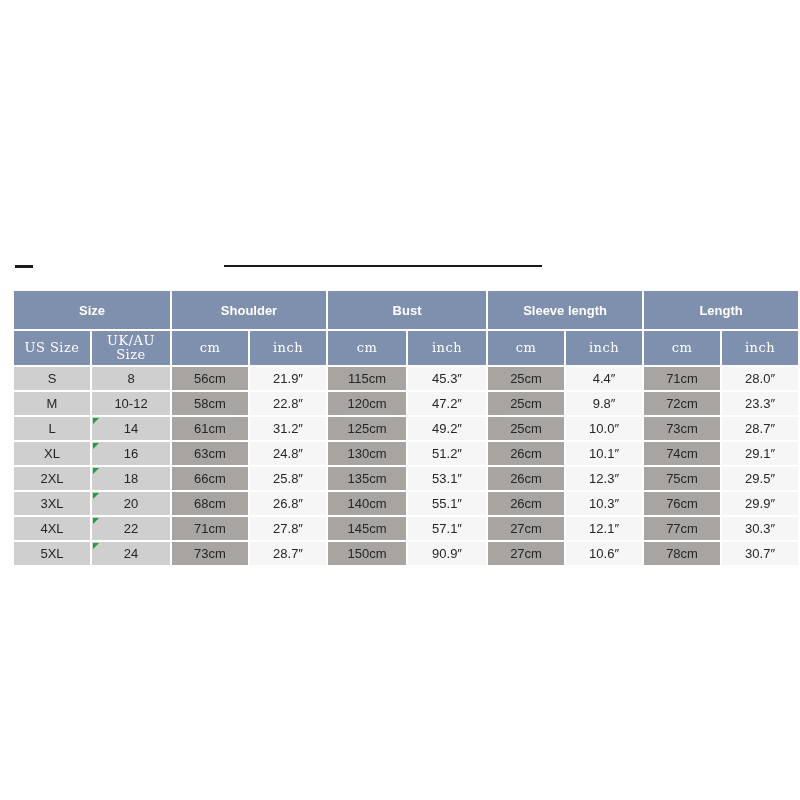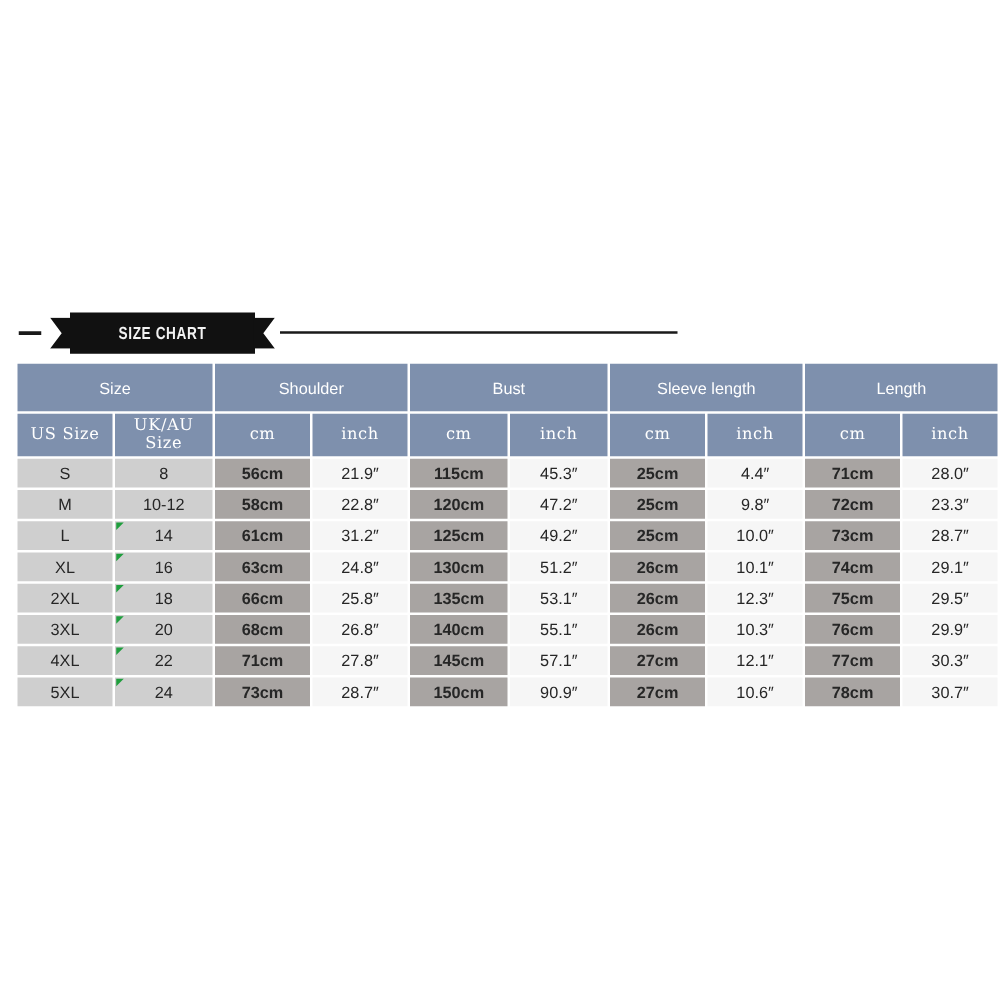--- a/index.html
+++ b/index.html
@@ -119,21 +119,21 @@
     background: #f5f5f5;
     height: 23px;
     position: relative;
   }
 
   
   .grp {
     background: #7e90ad !important;
     color: #ffffff !important;
     font-size: 14.5px;
-    font-weight: normal;
+    font-weight: bold;
     height: 38px !important;
     font-family: "Liberation Sans", sans-serif;
   }
   
   .sub {
     background: #7e90ad !important;
     color: #ffffff !important;
     font-size: 12px;
     font-weight: normal;
     height: 34px !important;
@@ -143,21 +143,21 @@
   }
 
   
   .c-size {
     background: #cfcfcf !important;
     font-size: 14px;
   }
   .c-cm {
     background: #a8a4a2 !important;
     font-size: 13.5px;
-    font-weight: 700;
+    font-weight: 400;
   }
   .c-in {
     background: #f6f6f6 !important;
     font-size: 13.5px;
   }
 
   .flag {
     position: absolute;
     left: 1px;
     top: 1px;
@@ -172,26 +172,20 @@
     width: 100%;
   }
 </style>
 </head>
 <body>
 
 <div id="page">
 
   <div class="banner">
     <div class="banner-dash"></div>
-    <div class="ribbon">
-      <div class="ribbon-tail-left"></div>
-      <div class="ribbon-body"></div>
-      <div class="ribbon-tail-right"></div>
-      <div class="ribbon-text">SIZE CHART</div>
-    </div>
     <div class="banner-rule"></div>
   </div>
 
   <table class="chart">
     <colgroup>
       <col style="width:76px">
       <col style="width:78px">
       <col style="width:76px">
       <col style="width:76px">
       <col style="width:78px">

